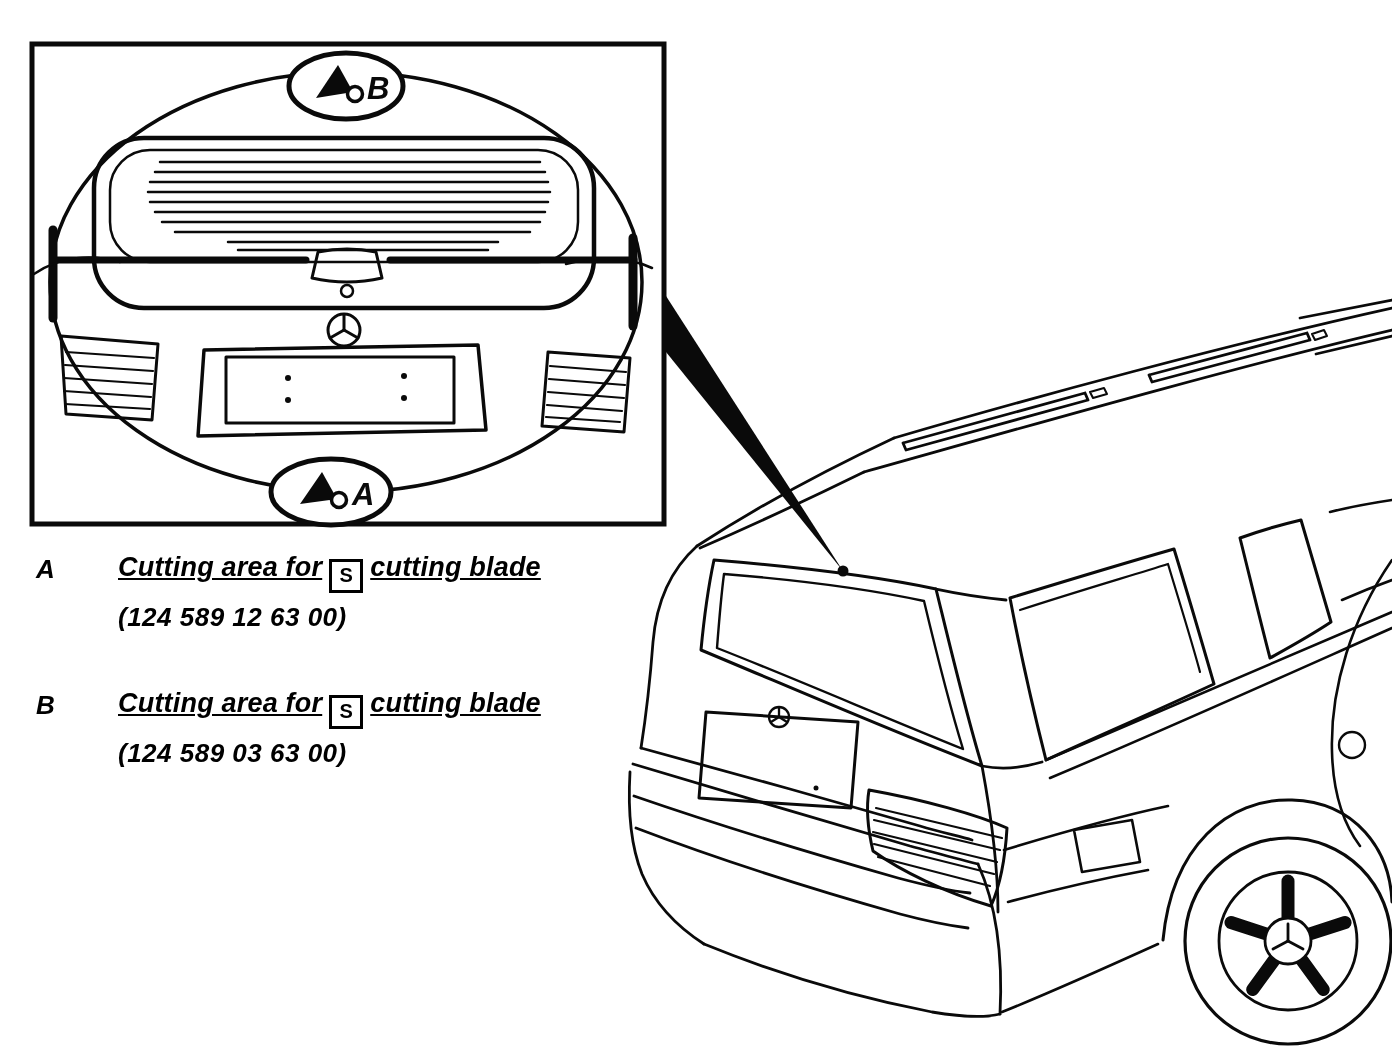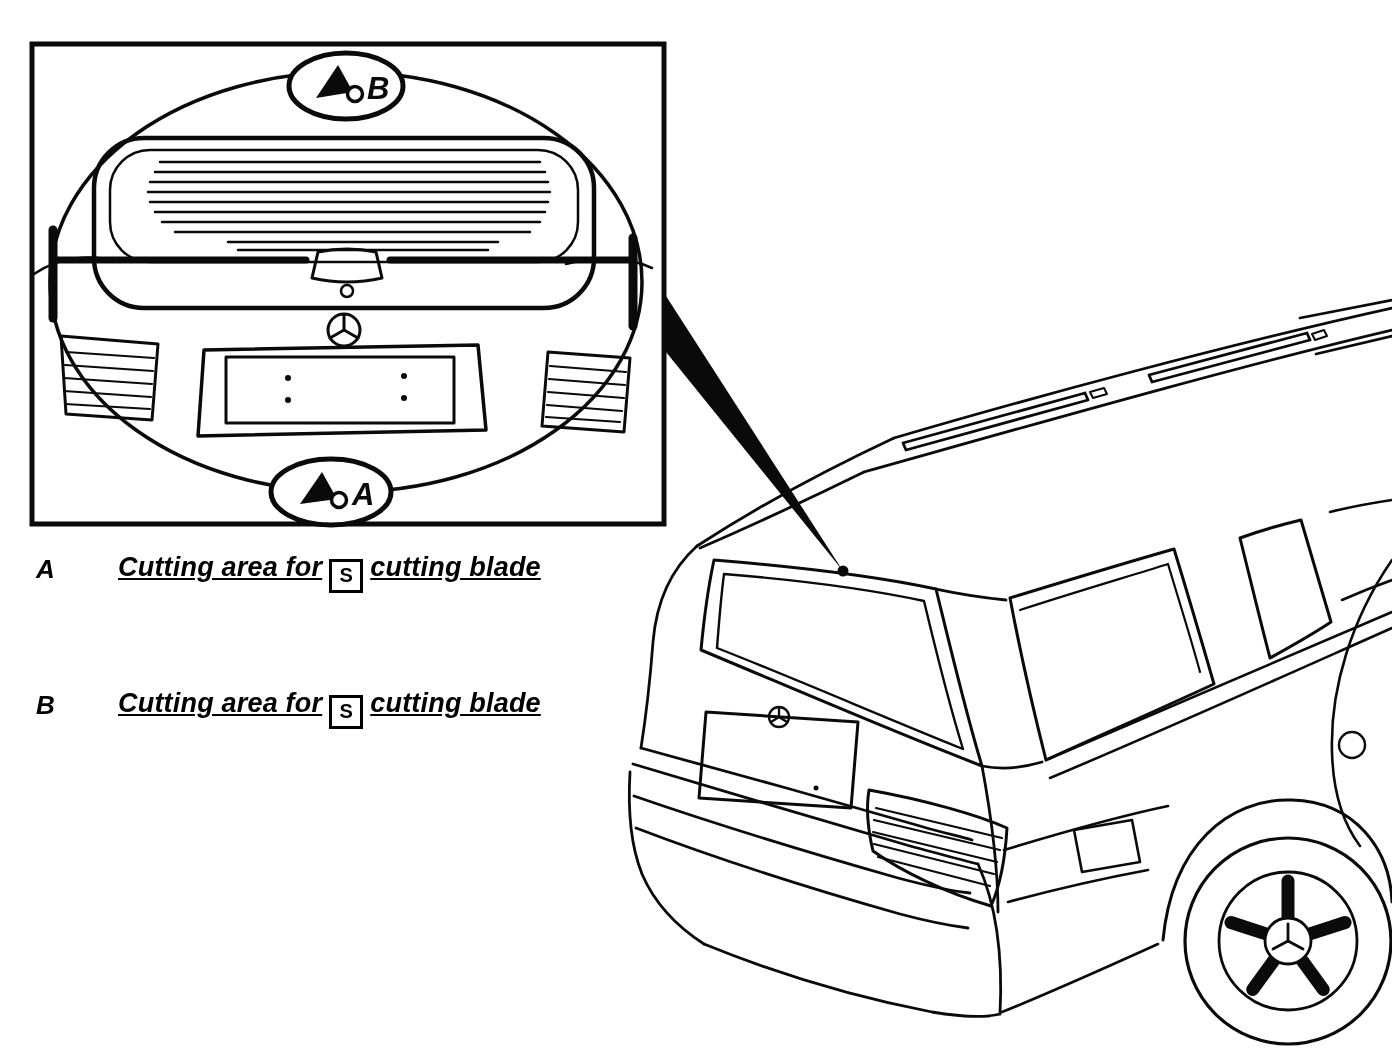--- a/index.html
+++ b/index.html
@@ -227,28 +227,30 @@
 <div>
 
   <div class="annot" style="top:552px">
     <span class="key">A</span>
     <div class="lines">
       <div class="line1">
         <span>Cutting area for</span><span class="tool-icon">
               <span>S</span>
             </span><span>cutting blade</span>
       </div>
+      <div class="line2">(124 589 12 63 00)</div>
     </div>
   </div>
 
   <div class="annot" style="top:688px">
     <span class="key">B</span>
     <div class="lines">
       <div class="line1">
         <span>Cutting area for</span><span class="tool-icon">
               <span>S</span>
             </span><span>cutting blade</span>
       </div>
+      <div class="line2">(124 589 03 63 00)</div>
     </div>
   </div>
 
 </div>
 </div>
 
 </body></html>

